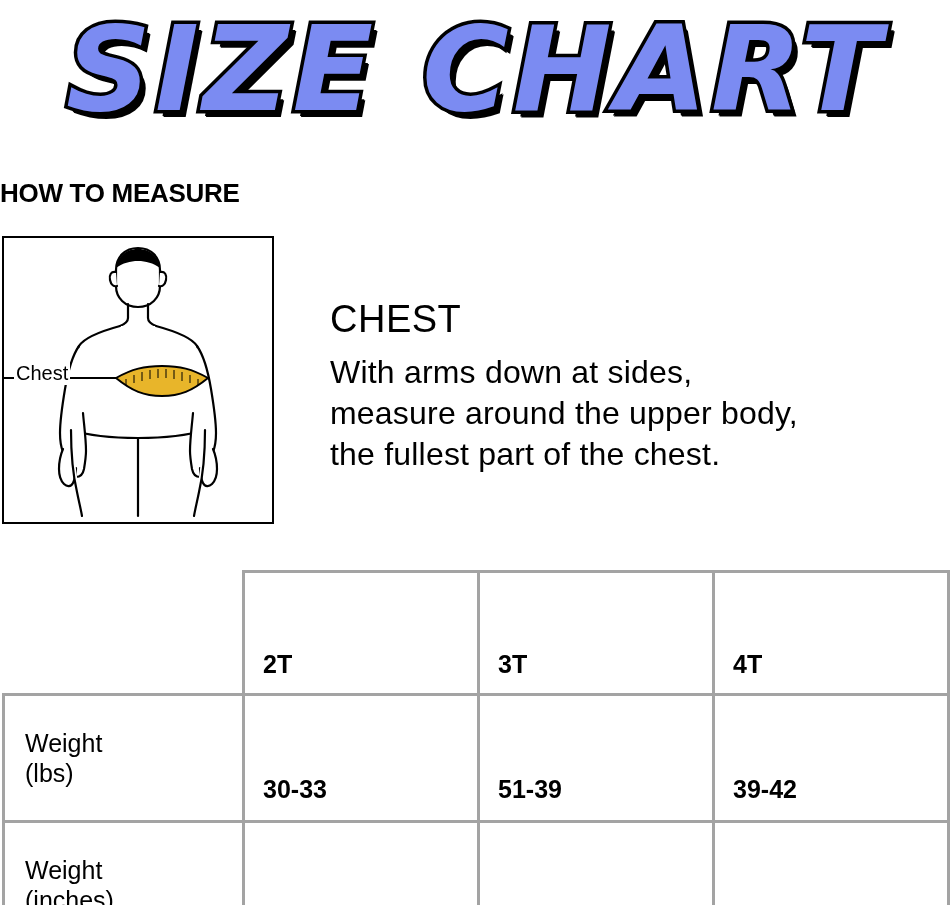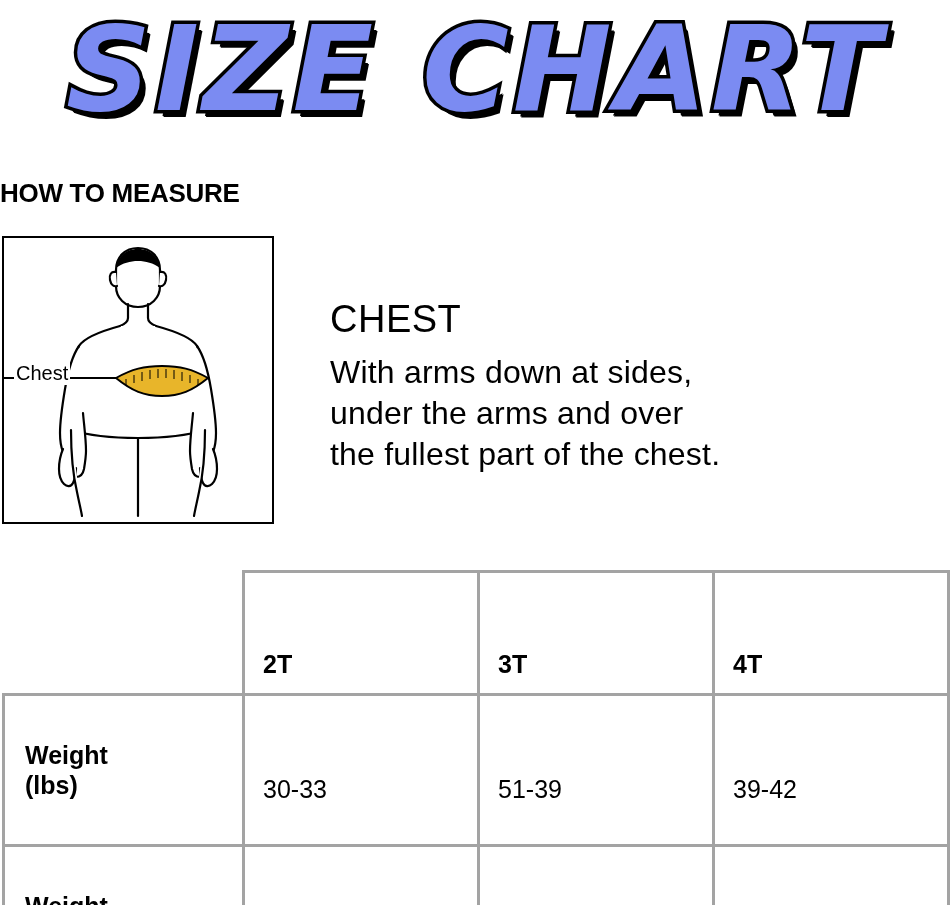--- a/index.html
+++ b/index.html
@@ -111,35 +111,35 @@
     vertical-align: bottom;
     padding: 0 0 14px 18px;
     font-size: 25px;
     height: 62px;
   }
   .size-table .corner-cell {
     border: none;
     padding: 0;
   }
   .size-table .label-cell {
-    font-weight: bold;
+    font-weight: normal;
     font-size: 25px;
     line-height: 30px;
     vertical-align: middle;
     padding: 8px 0 8px 20px;
   }
   .size-table .head-cell {
     font-weight: bold;
     height: 106px;
   }
   .size-table .data-cell {
     height: 108px;
-    font-weight: normal;
+    font-weight: bold;
     vertical-align: bottom;
-    padding-bottom: 40px;
+    padding-bottom: 16px;
   }
   .col-label { width: 240px; }
   .col-size  { width: 235px; }
 </style>
 </head>
 <body>
 
 <div class="title-wrap">
   <div class="title-text">SIZE CHART</div>
 </div>
@@ -191,21 +191,21 @@
       </g>
     </g>
   </svg>
 </div>
 <div class="chest-word">Chest</div>
 
 <div class="desc">
   <div class="desc-title">CHEST</div>
   <div class="desc-body">
     <div>With arms down at sides,</div>
-    <div>under the arms and over</div>
+    <div>measure around the upper body,</div>
     <div>the fullest part of the chest.</div>
   </div>
 </div>
 
 <table class="size-table">
   <colgroup>
     <col class="col-label">
       <col class="col-size">
       <col class="col-size">
       <col class="col-size">

